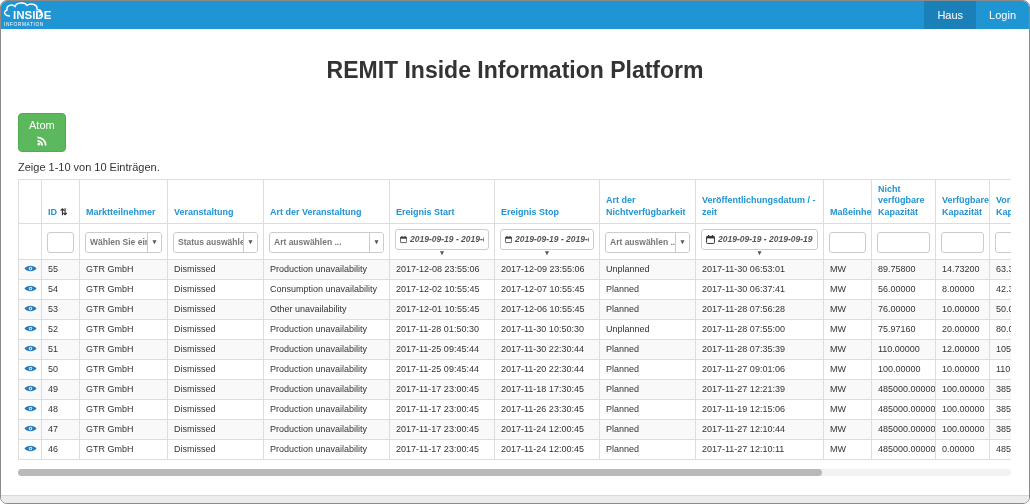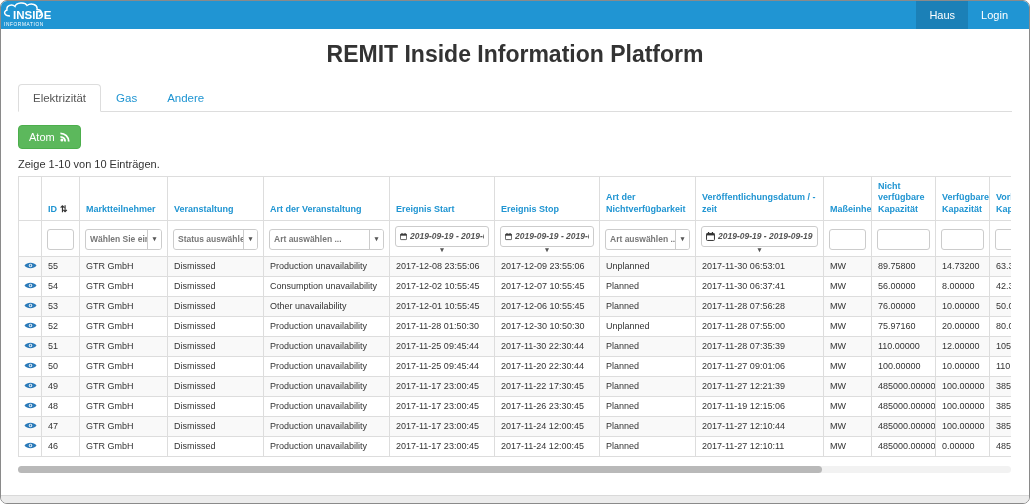--- a/index.html
+++ b/index.html
@@ -8,47 +8,48 @@
   .window {
     position:relative; width:1030px; height:504px; background:#fff;
     border:1px solid #8a8a8a; border-radius:7px; overflow:hidden;
   }
   
   .navbar {
     height:28px; background:var(--navbar-bg,#2095d3);
     display:flex; align-items:stretch; justify-content:space-between;
   }
   .navbar-left { display:flex; align-items:center; }
-  .nav-items { display:flex; align-items:flex-end; padding-right:8px; }
+  .nav-items { display:flex; align-items:flex-end; padding-right:0; }
   .nav-item {
     color:#fff; font-size:11px; line-height:28px; padding:0 13px; cursor:pointer;
   }
   .nav-item.active { background:var(--navbar-active-bg,#1b80b7); }
   
   .page-title {
-    margin:12px 0 16px; text-align:center; font-size:23px; font-weight:bold;
+    margin:28px 0 16px; text-align:center; font-size:23px; font-weight:bold;
     color:var(--title-text,#333);
   }
   .content { padding:0 17px; }
   
   .tabs { display:flex; border-bottom:1px solid var(--border,#ddd); }
   .tab {
     font-size:11.5px; padding:7px 14px; color:var(--link,#2095d2);
     cursor:pointer; margin-bottom:-1px; border:1px solid transparent;
   }
   .tab.active {
     color:#555; background:#fff; border:1px solid var(--border,#ddd);
     border-bottom-color:#fff; border-radius:4px 4px 0 0;
   }
   
   .atom-btn {
     margin:13px 0 9px; display:inline-flex; align-items:center; gap:5px;
     background:var(--button-green,#5cb85c); border:1px solid var(--button-green-border,#4cae4c);
     color:#fff; font-size:11px; padding:5px 10px; border-radius:4px; cursor:pointer;
     font-family:"Liberation Sans", sans-serif;
+    flex-direction:column;
   }
   
   .summary { display:flex; gap:3px; align-items:baseline; font-size:11px; color:#333; margin:0 0 6px; }
   .summary .b { font-weight:normal; }
   
   .table-wrap { width:993px; overflow:hidden; }
   table { border-collapse:collapse; table-layout:fixed; width:1056px; }
   th, td {
     border:1px solid var(--border,#ddd); padding:4px 6px;
     overflow:hidden; text-align:left;
@@ -109,25 +110,20 @@
     <div class="nav-items">
       <div class="nav-item active">Haus</div>
       <div class="nav-item">Login</div>
     </div>
   </div>
 
   <h1 class="page-title">REMIT Inside Information Platform</h1>
 
   <div class="content">
 
-    <div class="tabs">
-      <div class="tab active">Elektrizität</div>
-      <div class="tab">Gas</div>
-      <div class="tab">Andere</div>
-    </div>
 
     <button class="atom-btn">
       <span>Atom</span>
       <svg width="10" height="10" viewBox="0 0 10 10">
         <circle cx="1.9" cy="8.1" r="1.5" fill="#ffffff"></circle>
         <path d="M0.4 3.9 A5.7 5.7 0 0 1 6.1 9.6 L4.2 9.6 A3.8 3.8 0 0 0 0.4 5.8 Z" fill="#ffffff"></path>
         <path d="M0.4 0.4 A9.2 9.2 0 0 1 9.6 9.6 L7.8 9.6 A7.4 7.4 0 0 0 0.4 2.2 Z" fill="#ffffff"></path>
       </svg>
     </button>
 
@@ -303,21 +299,21 @@
               <td class="eye-cell"><svg width="13" height="9" viewBox="0 0 13 9">
                   <path d="M0.5 4.5 C3 0.9 10 0.9 12.5 4.5 C10 8.1 3 8.1 0.5 4.5 Z" fill="#2a7ab9"></path>
                   <circle cx="6.5" cy="4.5" r="1.7" fill="#ffffff"></circle>
                   <circle cx="6.5" cy="4.5" r="0.9" fill="#2a7ab9"></circle>
                 </svg></td>
               <td>52</td>
               <td>GTR GmbH</td>
               <td>Dismissed</td>
               <td>Production unavailability</td>
               <td>2017-11-28 01:50:30</td>
-              <td>2017-12-30 10:50:30</td>
+              <td>2017-11-30 10:50:30</td>
               <td>Unplanned</td>
               <td>2017-11-28 07:55:00</td>
               <td>MW</td>
               <td>75.97160</td>
               <td>20.00000</td>
               <td>80.00000</td>
             </tr>
             <tr>
               <td class="eye-cell"><svg width="13" height="9" viewBox="0 0 13 9">
                   <path d="M0.5 4.5 C3 0.9 10 0.9 12.5 4.5 C10 8.1 3 8.1 0.5 4.5 Z" fill="#2a7ab9"></path>
@@ -360,21 +356,21 @@
               <td class="eye-cell"><svg width="13" height="9" viewBox="0 0 13 9">
                   <path d="M0.5 4.5 C3 0.9 10 0.9 12.5 4.5 C10 8.1 3 8.1 0.5 4.5 Z" fill="#2a7ab9"></path>
                   <circle cx="6.5" cy="4.5" r="1.7" fill="#ffffff"></circle>
                   <circle cx="6.5" cy="4.5" r="0.9" fill="#2a7ab9"></circle>
                 </svg></td>
               <td>49</td>
               <td>GTR GmbH</td>
               <td>Dismissed</td>
               <td>Production unavailability</td>
               <td>2017-11-17 23:00:45</td>
-              <td>2017-11-22 17:30:45</td>
+              <td>2017-11-18 17:30:45</td>
               <td>Planned</td>
               <td>2017-11-27 12:21:39</td>
               <td>MW</td>
               <td>485000.00000</td>
               <td>100.00000</td>
               <td>38500.00000</td>
             </tr>
             <tr>
               <td class="eye-cell"><svg width="13" height="9" viewBox="0 0 13 9">
                   <path d="M0.5 4.5 C3 0.9 10 0.9 12.5 4.5 C10 8.1 3 8.1 0.5 4.5 Z" fill="#2a7ab9"></path>

